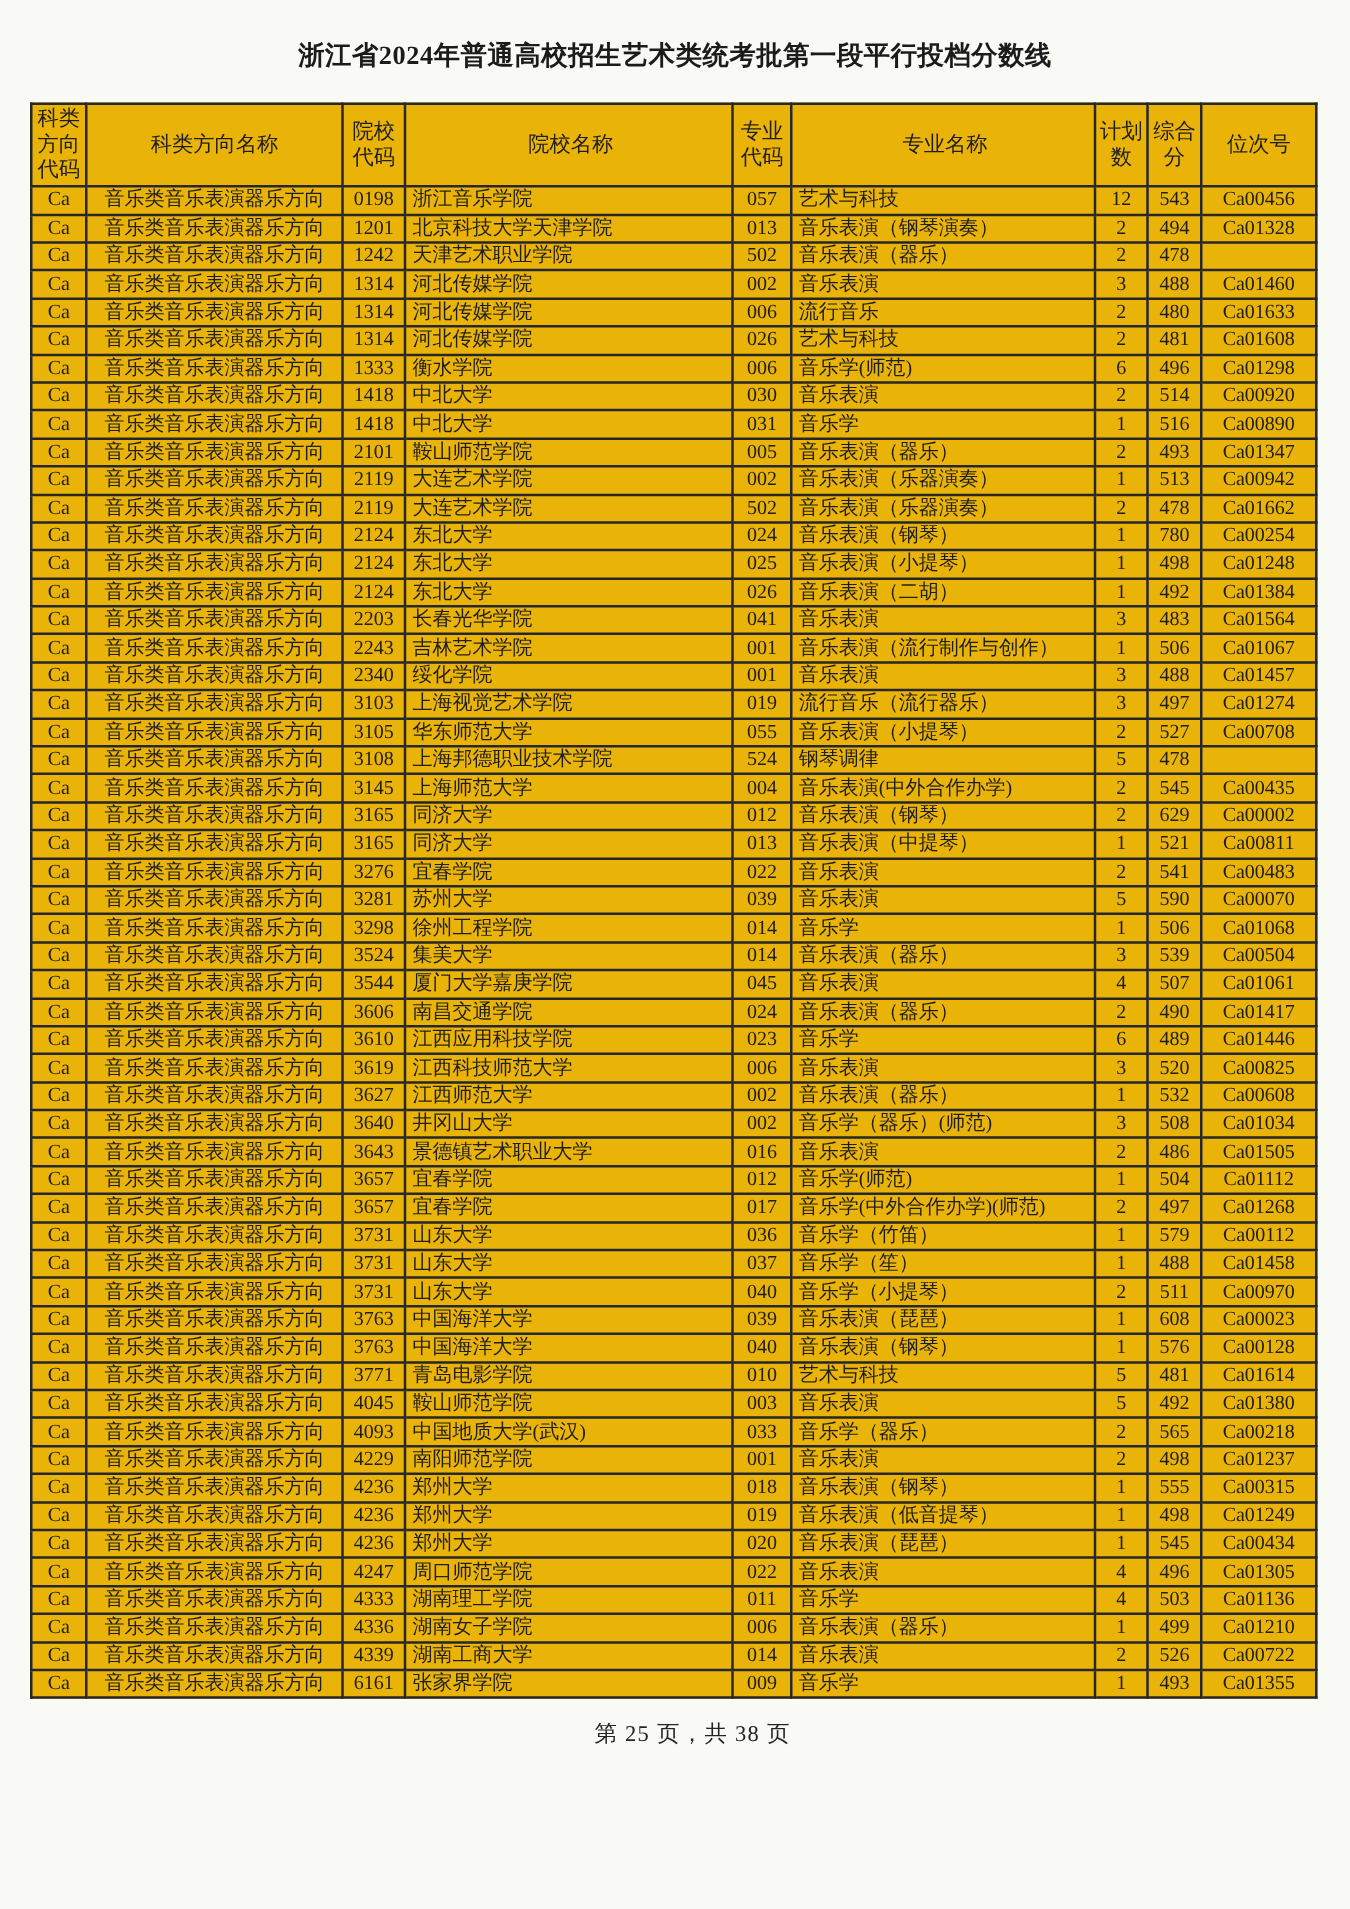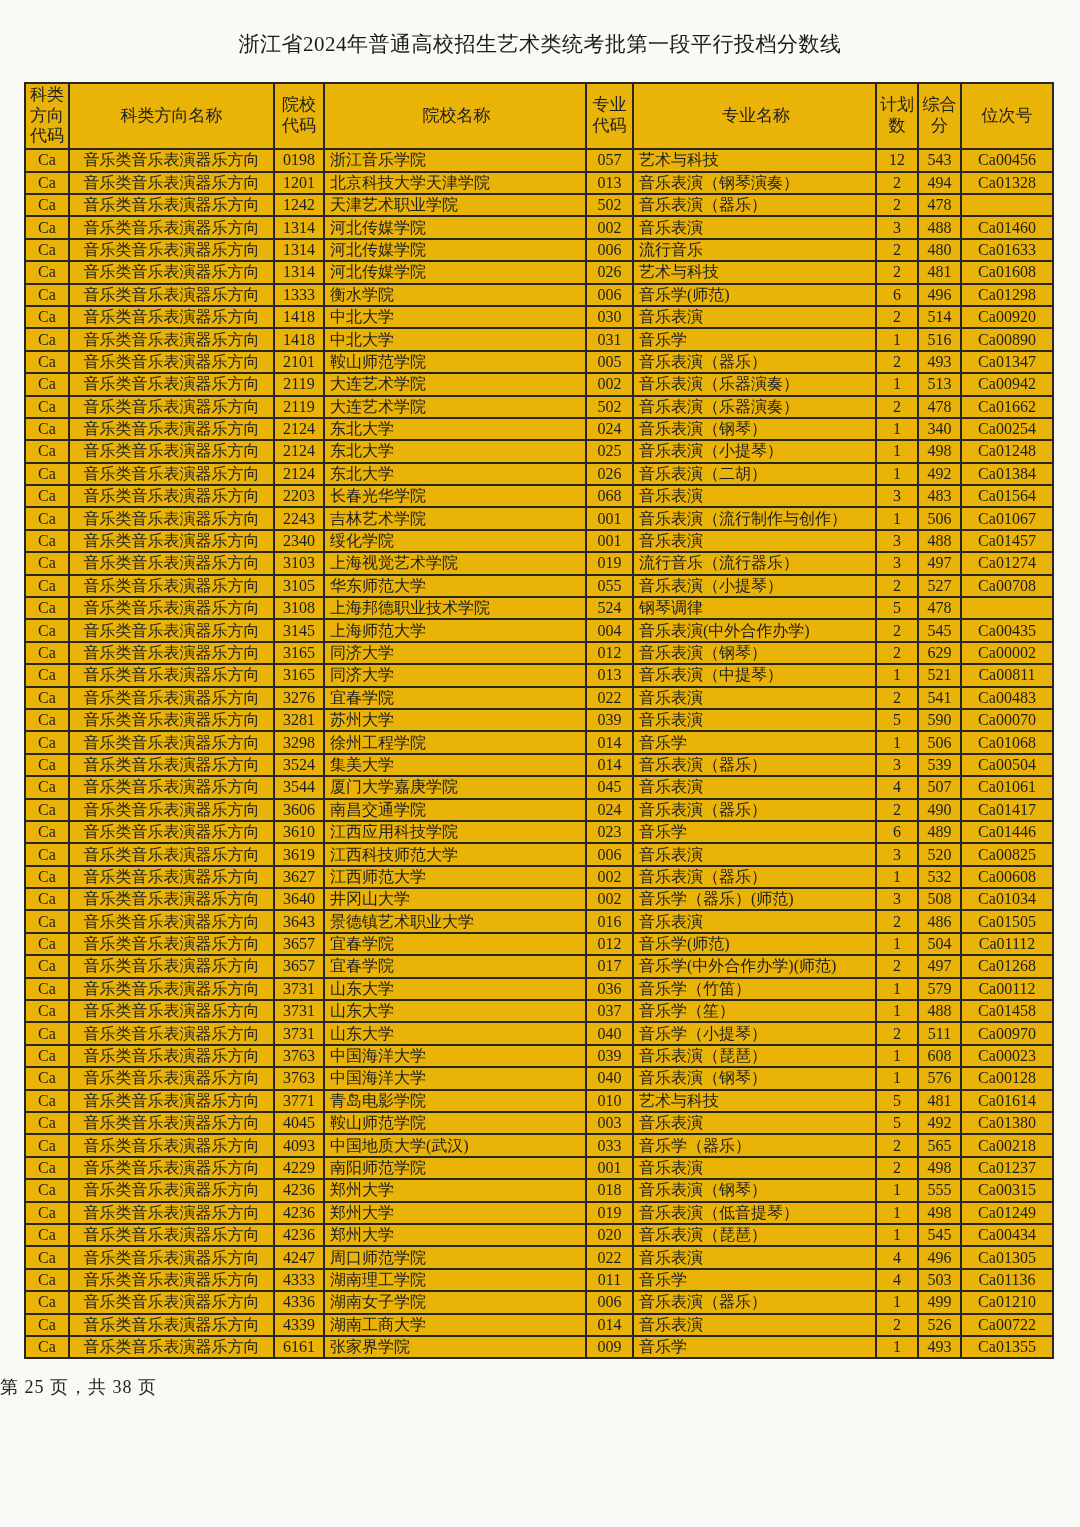--- a/index.html
+++ b/index.html
@@ -13,21 +13,21 @@
   .page {
     width: 1080px;
     height: 1527px;
     box-sizing: border-box;
     padding: 30px 0 0 0;
     background: #f9f9f6;
   }
   .title {
     text-align: center;
     font-size: 21px;
-    font-weight: normal;
+    font-weight: bold;
     color: #1b1b1b;
     margin: 0 0 24px 0;
     letter-spacing: 0.5px;
   }
   table.score-table {
     border-collapse: collapse;
     table-layout: fixed;
     width: 1028px;
     margin-left: 24px;
     background: #eab308;
@@ -50,25 +50,26 @@
     font-size: 16px;
     height: 22.4px;
     padding: 0 3px;
     white-space: nowrap;
     vertical-align: middle;
     line-height: 1;
   }
   .c { text-align: center; }
   .l { text-align: left; padding-left: 5px !important; }
   .footer {
-    text-align: left;
+    text-align: center;
     font-size: 18px;
     margin-top: 16px;
     color: #242424;
     letter-spacing: 1px;
+    padding-left: 28px;
   }
 </style>
 </head>
 <body>
 
 <div class="page">
 
   <div class="title">浙江省2024年普通高校招生艺术类统考批第一段平行投档分数线</div>
 
   <table class="score-table">
@@ -230,21 +231,21 @@
           <td class="c">Ca01662</td>
         </tr>
         <tr>
           <td class="c">Ca</td>
           <td class="c">音乐类音乐表演器乐方向</td>
           <td class="c">2124</td>
           <td class="l">东北大学</td>
           <td class="c">024</td>
           <td class="l">音乐表演（钢琴）</td>
           <td class="c">1</td>
-          <td class="c">340</td>
+          <td class="c">780</td>
           <td class="c">Ca00254</td>
         </tr>
         <tr>
           <td class="c">Ca</td>
           <td class="c">音乐类音乐表演器乐方向</td>
           <td class="c">2124</td>
           <td class="l">东北大学</td>
           <td class="c">025</td>
           <td class="l">音乐表演（小提琴）</td>
           <td class="c">1</td>
@@ -260,21 +261,21 @@
           <td class="l">音乐表演（二胡）</td>
           <td class="c">1</td>
           <td class="c">492</td>
           <td class="c">Ca01384</td>
         </tr>
         <tr>
           <td class="c">Ca</td>
           <td class="c">音乐类音乐表演器乐方向</td>
           <td class="c">2203</td>
           <td class="l">长春光华学院</td>
-          <td class="c">068</td>
+          <td class="c">041</td>
           <td class="l">音乐表演</td>
           <td class="c">3</td>
           <td class="c">483</td>
           <td class="c">Ca01564</td>
         </tr>
         <tr>
           <td class="c">Ca</td>
           <td class="c">音乐类音乐表演器乐方向</td>
           <td class="c">2243</td>
           <td class="l">吉林艺术学院</td>

